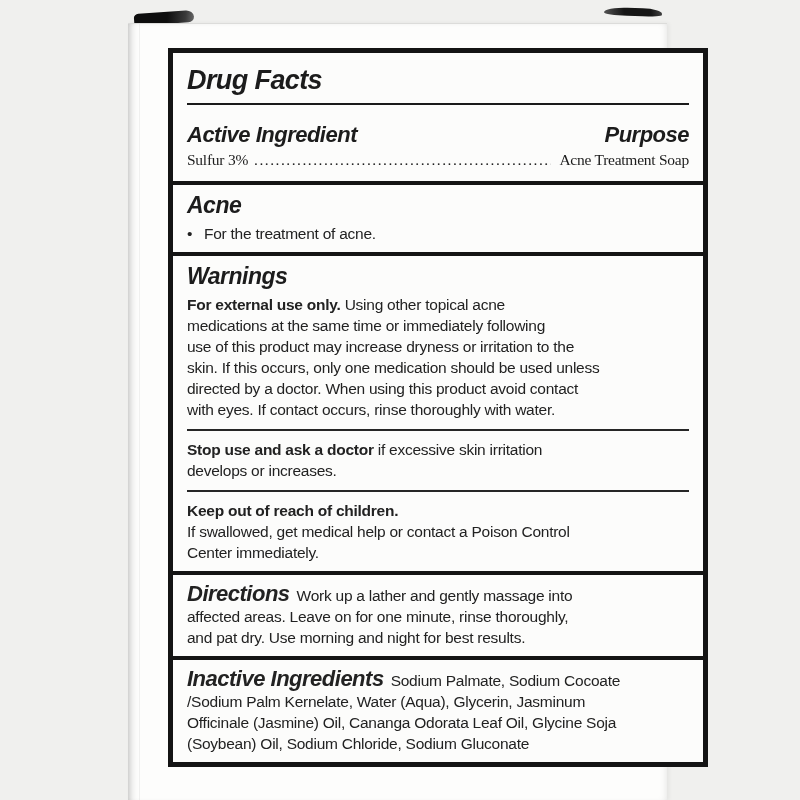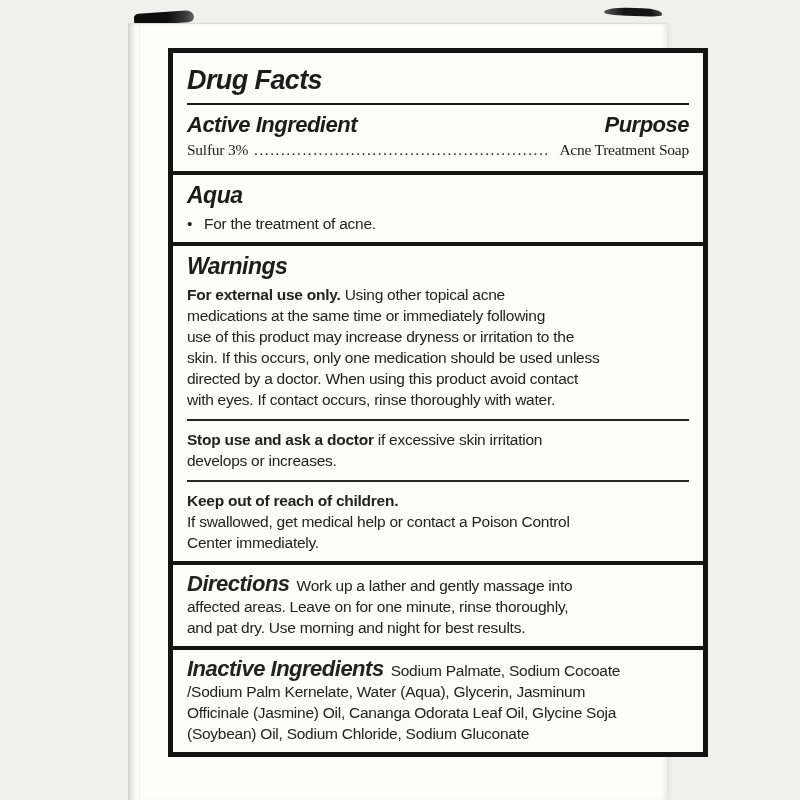--- a/index.html
+++ b/index.html
@@ -60,21 +60,21 @@
   .df-title{
     font-size:27px;font-weight:700;font-style:italic;
     letter-spacing:-0.6px;
     padding:8px 0 7px 0;
     border-bottom:2px solid #1a1a1a;
   }
   .col-heads{
     display:flex;justify-content:space-between;align-items:baseline;
     font-size:22px;font-weight:700;font-style:italic;
     letter-spacing:-0.5px;
-    padding-top:7px;
+    padding-top:17px;
   }
   .leader-row{
     display:flex;align-items:baseline;
     font-size:15.5px;letter-spacing:-0.25px;
     padding:3px 0 4px 0;
     font-family:Liberation Serif, serif;
   }
   .leader-dots{
     flex:1;overflow:hidden;white-space:nowrap;
     letter-spacing:1.5px;margin:0 8px 0 6px;
@@ -122,21 +122,21 @@
         <span>Purpose</span>
       </div>
       <div class="leader-row">
         <span>Sulfur 3%</span>
         <span class="leader-dots">............................................................</span>
         <span>Acne Treatment Soap</span>
       </div>
     </div>
 
     <div class="sec">
-      <div class="sec-head">Aqua</div>
+      <div class="sec-head">Acne</div>
       <div class="body-text bullet-line">
         <span class="bullet-glyph">•</span>
         <span>For the treatment of acne.</span>
       </div>
     </div>
 
     <div class="sec">
       <div class="sec-head">Warnings</div>
       <div class="body-text"><span class="b">For external use only.</span><span class="pre"> Using other topical acne
 medications at the same time or immediately following

